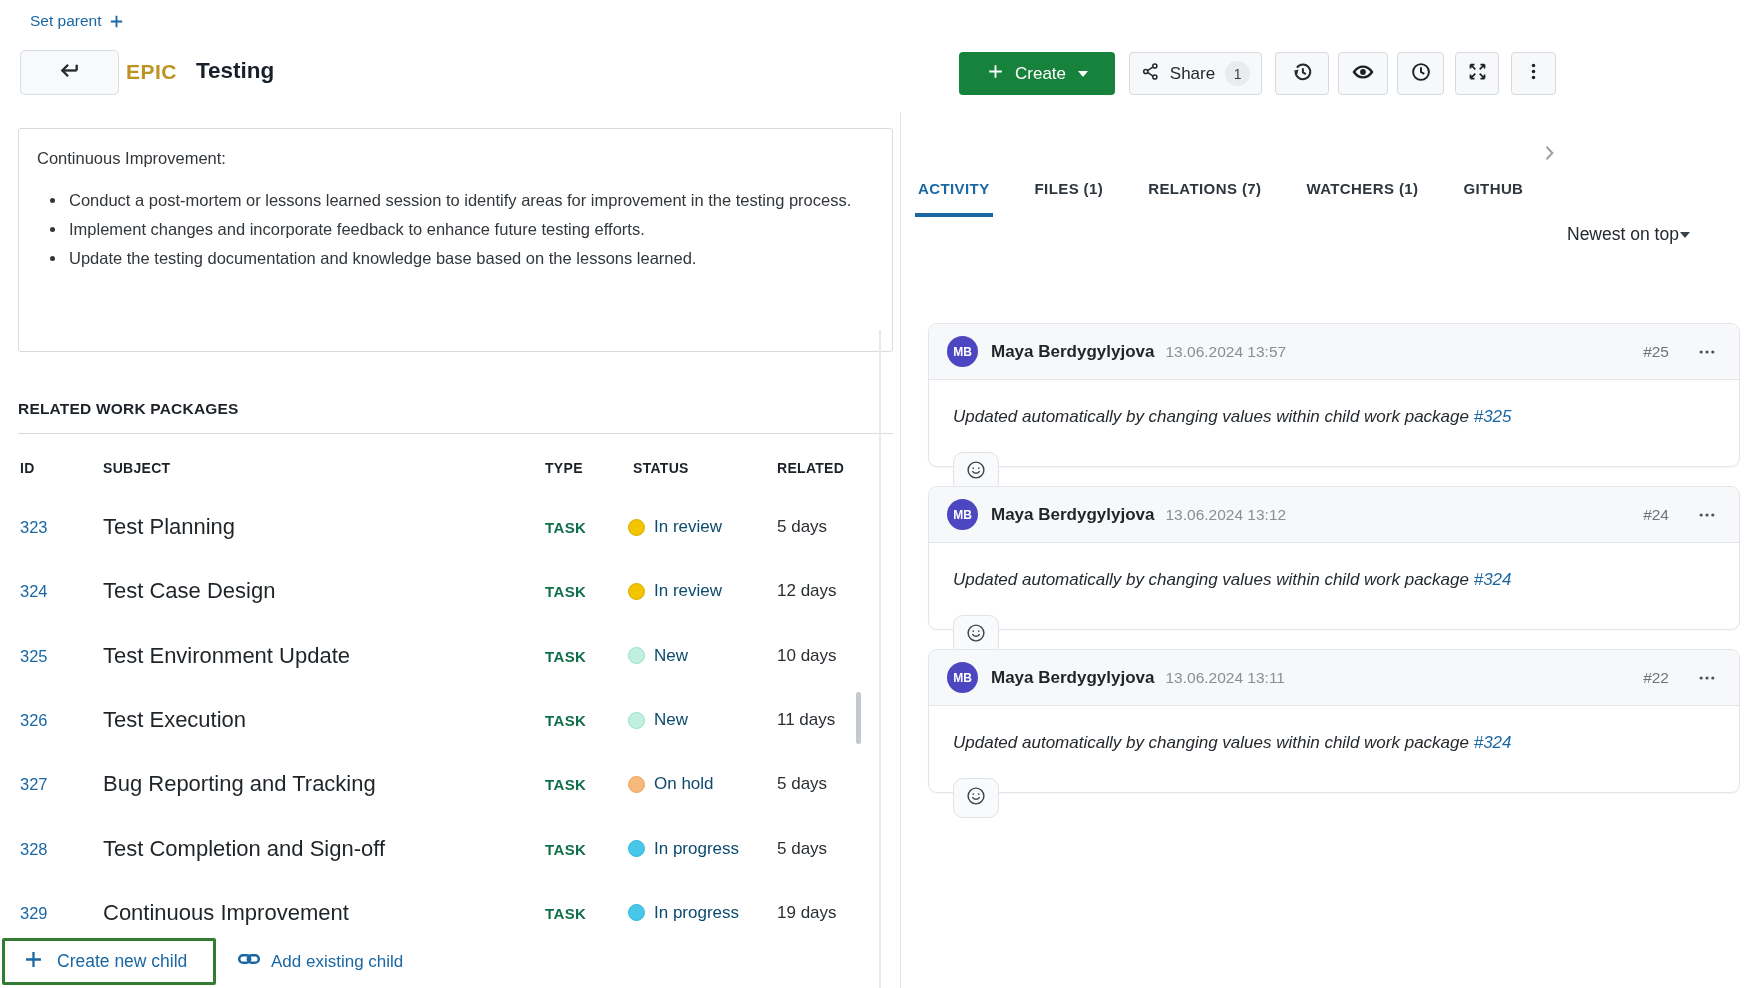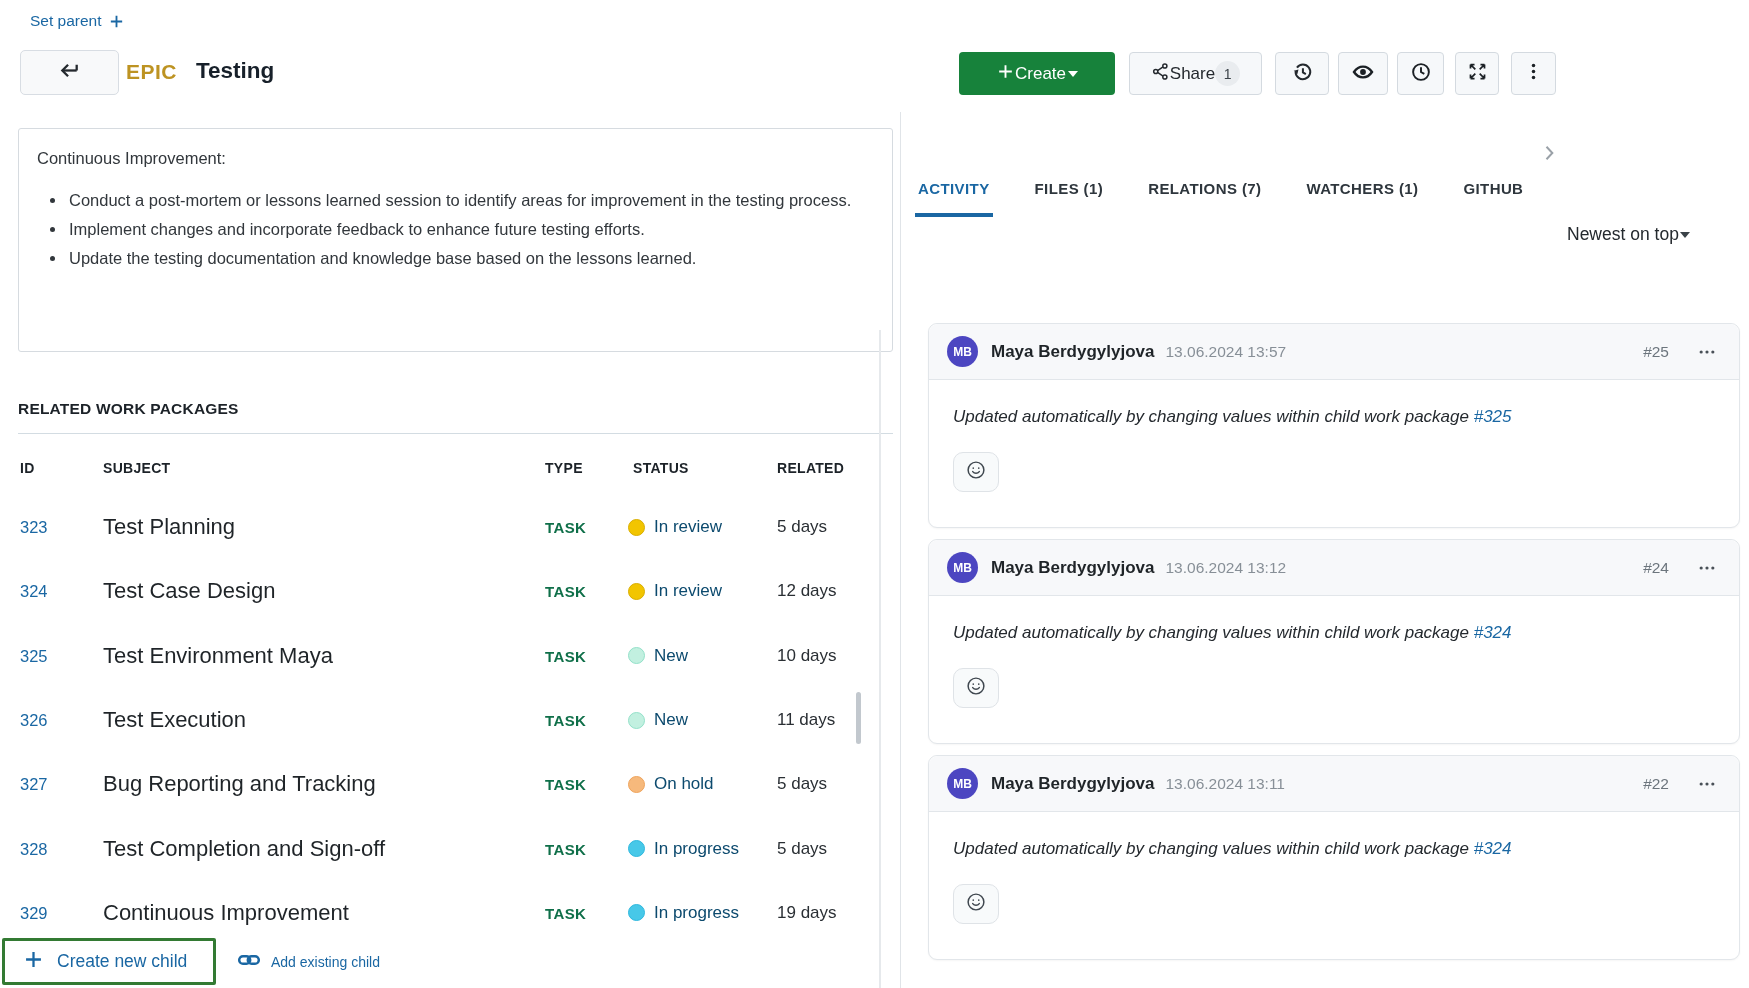--- a/index.html
+++ b/index.html
@@ -12,21 +12,21 @@
     color:#1a67a3; font-size:15.5px; cursor:pointer; }
   .set-parent svg { display:block; }
 
   .back-btn { position:absolute; left:20px; top:50px; width:99px; height:45px;
     background:#f8f9fa; border:1px solid #d8dde3; border-radius:5px;
     display:flex; align-items:center; justify-content:center; cursor:pointer; }
   .wp-type { position:absolute; left:126px; top:60px; font-size:21px; font-weight:700;
     color:#bd9322; letter-spacing:.5px; cursor:pointer; }
   .wp-title { position:absolute; left:196px; top:58px; font-size:22.5px; font-weight:600; color:#17202a; cursor:text; }
 
-  .btn { display:flex; align-items:center; justify-content:center; height:43px;
+  .btn { display:flex; align-items:center; justify-content:center; gap:10px; height:43px;
     border:1px solid #d4dae0; background:#f6f8fa; border-radius:4px; cursor:pointer; }
   .create-btn { position:absolute; left:959px; top:52px; width:156px; background:#17823b; border:none;
     color:#fff; font-size:17px; }
   .create-btn .caret { border-top-color:#fff; margin-left:2px; }
   .share-btn { position:absolute; left:1129px; top:52px; width:133px; font-size:17px; color:#24292e; }
   .share-badge { width:25px; height:25px; border-radius:50%; background:#e9ecef; color:#3a4248;
     font-size:14px; display:flex; align-items:center; justify-content:center; }
   .icon-btn { position:absolute; top:52px; }
   .caret { width:0; height:0; border-left:5px solid transparent; border-right:5px solid transparent;
     border-top:6px solid #3a4248; display:inline-block; }
@@ -54,21 +54,21 @@
   .cell-subject { left:85px; color:#1f2428; font-size:22px; }
   .cell-type { left:527px; color:#0f6f49; font-size:15px; font-weight:700; letter-spacing:.4px; }
   .cell-status { left:610px; display:flex; align-items:center; gap:9px; font-size:17px; color:#0c4a6e; }
   .status-dot { width:17px; height:17px; border-radius:50%; border:1px solid transparent; }
   .cell-duration { left:759px; font-size:17px; color:#2a2f34; }
 
   .create-child { position:absolute; left:2px; top:938px; height:47px; display:flex; align-items:center;
     gap:13px; padding:0 26px 0 18px; border:3px solid #337a33; border-radius:2px; background:#fff;
     color:#1a67a3; font-size:17.5px; cursor:pointer; }
   .add-existing { position:absolute; left:237px; top:938px; height:47px; display:flex; align-items:center;
-    gap:10px; color:#1a67a3; font-size:14px; cursor:pointer; }
+    gap:10px; color:#1a67a3; font-size:17px; cursor:pointer; }
 
   
   .divider { position:absolute; left:900px; top:112px; bottom:0; width:1px; background:#e0e4e8; }
   .scroll-thumb { position:absolute; left:856px; top:692px; width:5px; height:52px; border-radius:3px;
     background:#c2c8ce; cursor:grab; }
 
   
   .tabs { position:absolute; left:918px; top:140px; display:flex; align-items:center; gap:45px;margin-top:40px; }
   .tab { position:relative; font-size:15px; font-weight:600; letter-spacing:.4px; color:#2e363d;
     padding-bottom:2px; cursor:pointer; white-space:nowrap; }
@@ -79,21 +79,21 @@
   .filter-btn { position:absolute; left:928px; top:214px; height:44px; display:flex; align-items:center;
     gap:13px; padding:0 19px; background:#f7f9fa; border:1px solid #dfe3e7; border-radius:8px;
     font-size:16.5px; color:#24292e; cursor:pointer; }
   .filter-btn .caret { transform:scale(.92); }
   .sort-btn { position:absolute; top:224px; left:1567px; display:flex; align-items:center; gap:1px;
     font-size:17.5px; color:#24292e; cursor:pointer; }
 
   .timeline { position:absolute; left:879px; top:330px; width:2px; height:658px; background:#e6e9ec; }
 
   .comments { position:absolute; left:928px; top:323px; width:812px; }
-  .comment-card { position:relative; width:100%; height:205px; margin-bottom:11px;
+  .comment-card { position:relative; width:100%; height:144px; margin-bottom:19px;
     border:1px solid #e2e6ea; border-radius:9px; background:#fff; box-shadow:0 1px 2px rgba(27,31,35,.04); }
   .cc-head { height:56px; background:#f7f8fa; border-bottom:1px solid #e2e6ea; border-radius:9px 9px 0 0;
     display:flex; align-items:center; padding:0 22px 0 18px; }
   .avatar { width:31px; height:31px; border-radius:50%; background:#4c46c1; color:#fff; font-size:12px;
     font-weight:700; display:flex; align-items:center; justify-content:center; margin-right:13px; flex:none; cursor:pointer; }
   .cc-author { font-size:17px; font-weight:700; color:#1f2428; margin-right:11px; }
   .cc-time { font-size:15.5px; color:#878f97; }
   .cc-spacer { flex:1; }
   .cc-number { font-size:15.5px; color:#6c757d; cursor:pointer; }
   .cc-menu { margin-left:28px; cursor:pointer; display:flex; }
@@ -236,21 +236,21 @@
           <span class="cell-type">TASK</span>
           <div class="cell-status">
             <span class="status-dot" style="background: rgb(242, 197, 0); border-color: rgb(217, 174, 0);"></span>
             <span>In review</span>
           </div>
           <span class="cell-duration">12 days</span>
         </div>
 
         <div class="wp-row">
           <span class="cell-id">325</span>
-          <span class="cell-subject">Test Environment Maya</span>
+          <span class="cell-subject">Test Environment Update</span>
           <span class="cell-type">TASK</span>
           <div class="cell-status">
             <span class="status-dot" style="background: rgb(194, 240, 224); border-color: rgb(147, 225, 201);"></span>
             <span>New</span>
           </div>
           <span class="cell-duration">10 days</span>
         </div>
 
         <div class="wp-row">
           <span class="cell-id">326</span>

